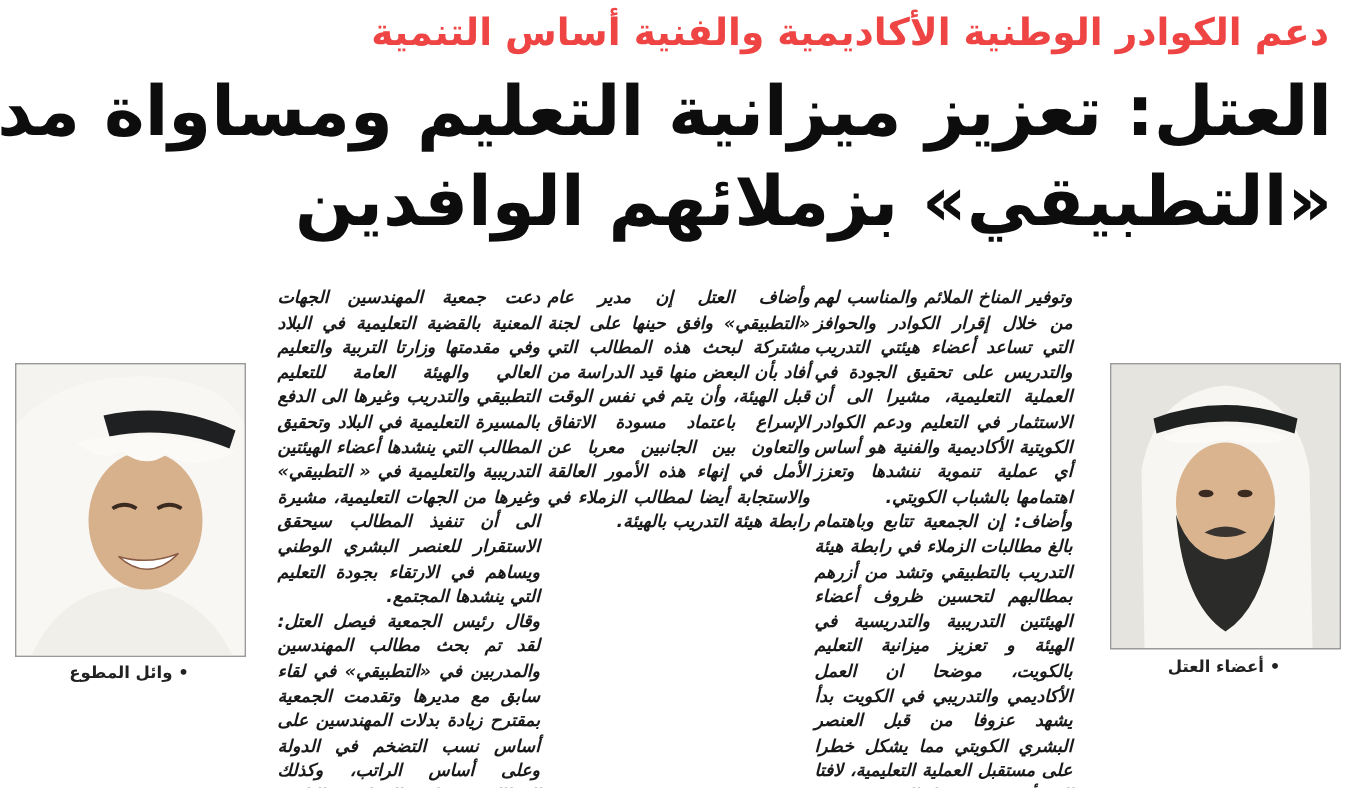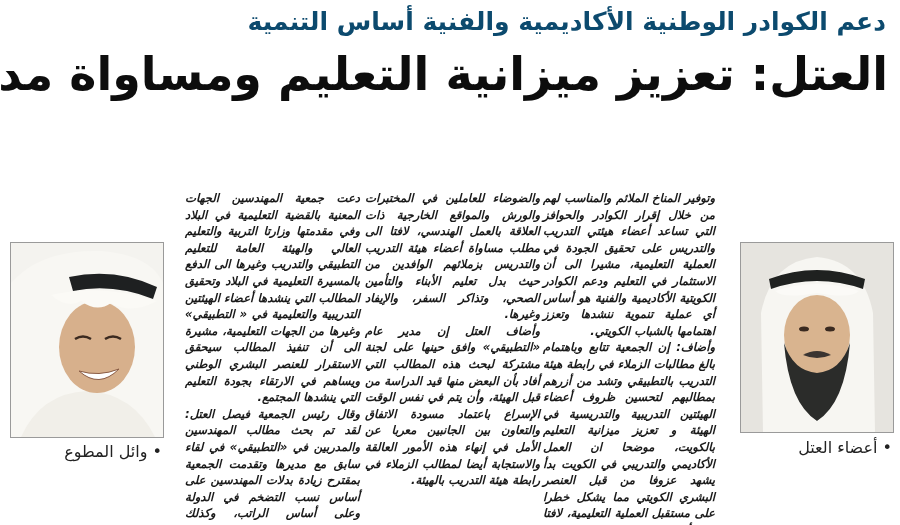--- a/index.html
+++ b/index.html
@@ -1,51 +1,51 @@
 <!DOCTYPE html>
 <html><head>
 <meta charset="utf-8">
 <style>
   html, body { margin:0; padding:0; background:#ffffff; }
   body { width:900px; height:525px; overflow:hidden; position:relative; font-family:"DejaVu Sans", sans-serif; color:#111; }
   .kicker { position:absolute; right:14px; top:4px; width:600px; text-align:right; direction:rtl;
-            font-family:"DejaVu Sans", sans-serif; font-weight:bold; font-size:25px; line-height:36px; color:#0c4a6e; white-space:nowrap; }
+            font-family:"DejaVu Sans", sans-serif; font-weight:bold; font-size:25px; line-height:36px; color:#ef4444; white-space:nowrap; }
   .headline { position:absolute; right:12px; top:44px; width:880px; direction:rtl; text-align:right;
               font-family:"DejaVu Sans", sans-serif; font-weight:900; font-size:46px; line-height:60px; color:#0d0d0d; letter-spacing:-1px; }
   .headline span { display:block; white-space:nowrap; }
   .col { position:absolute; top:190px; direction:rtl; text-align:justify; text-align-last:right;
          font-family:"DejaVu Sans", sans-serif; font-weight:bold; font-size:11.6px; line-height:16.6px; color:#1a1a1a; }
   .col p { margin:0;font-style:italic; }
   .col1 { right:185px; width:172px; }
   .col2 { right:360px; width:175px; }
   .col3 { right:540px; width:175px; }
   .photo { position:absolute; border:1px solid #9a9a9a; overflow:hidden; background:#f1f0ec; }
   .photo-right { left:740px; top:242px; width:152px; height:189px; background:linear-gradient(#e4e2dd,#f4f3ef); }
   .photo-left { left:10px; top:242px; width:152px; height:194px; background:linear-gradient(#f3f2ee,#faf9f6); }
-  .caption { position:absolute; direction:rtl; text-align:right; font-family:"DejaVu Sans", sans-serif; font-size:16px; color:#222; }
+  .caption { position:absolute; direction:rtl; text-align:center; font-family:"DejaVu Sans", sans-serif; font-size:11px; color:#222;font-weight:bold; }
   .cap-right { left:740px; top:438px; width:152px; }
   .cap-left { left:10px; top:442px; width:152px; }
   svg { display:block; }
 </style>
 </head>
 <body>
 
 <div class="kicker">دعم الكوادر الوطنية الأكاديمية والفنية أساس التنمية</div>
 
 <div class="headline">
   <span>العتل: تعزيز ميزانية التعليم ومساواة مدربي</span>
+  <span>«التطبيقي» بزملائهم الوافدين</span>
 </div>
 
 <div class="col col3">
   <p>دعت جمعية المهندسين الجهات المعنية بالقضية التعليمية في البلاد وفي مقدمتها وزارتا التربية والتعليم العالي والهيئة العامة للتعليم التطبيقي والتدريب وغيرها الى الدفع بالمسيرة التعليمية في البلاد وتحقيق المطالب التي ينشدها أعضاء الهيئتين التدريبية والتعليمية في « التطبيقي» وغيرها من الجهات التعليمية، مشيرة الى أن تنفيذ المطالب سيحقق الاستقرار للعنصر البشري الوطني ويساهم في الارتقاء بجودة التعليم التي ينشدها المجتمع.</p>
   <p>وقال رئيس الجمعية فيصل العتل: لقد تم بحث مطالب المهندسين والمدربين في «التطبيقي» في لقاء سابق مع مديرها وتقدمت الجمعية بمقترح زيادة بدلات المهندسين على أساس نسب التضخم في الدولة وعلى أساس الراتب، وكذلك المطالبة ببدل الخطر والتلوث والموقع</p>
 </div>
 
 <div class="col col2">
-  <p>والضوضاء للعاملين في المختبرات والورش والمواقع الخارجية ذات العلاقة بالعمل الهندسي، لافتا الى مطلب مساواة أعضاء هيئة التدريب والتدريس بزملائهم الوافدين من حيث بدل تعليم الأبناء والتأمين الصحي، وتذاكر السفر، والإيفاد وغيرها.</p>
   <p>وأضاف العتل إن مدير عام «التطبيقي» وافق حينها على لجنة مشتركة لبحث هذه المطالب التي أفاد بأن البعض منها قيد الدراسة من قبل الهيئة، وأن يتم في نفس الوقت الإسراع باعتماد مسودة الاتفاق والتعاون بين الجانبين معربا عن الأمل في إنهاء هذه الأمور العالقة والاستجابة أيضا لمطالب الزملاء في رابطة هيئة التدريب بالهيئة.</p>
 
 </div>
 
 <div class="col col1">
   <p>وتوفير المناخ الملائم والمناسب لهم من خلال إقرار الكوادر والحوافز التي تساعد أعضاء هيئتي التدريب والتدريس على تحقيق الجودة في العملية التعليمية، مشيرا الى أن الاستثمار في التعليم ودعم الكوادر الكويتية الأكاديمية والفنية هو أساس أي عملية تنموية ننشدها وتعزز اهتمامها بالشباب الكويتي.</p>
   <p>وأضاف: إن الجمعية تتابع وباهتمام بالغ مطالبات الزملاء في رابطة هيئة التدريب بالتطبيقي وتشد من أزرهم بمطالبهم لتحسين ظروف أعضاء الهيئتين التدريبية والتدريسية في الهيئة و تعزيز ميزانية التعليم بالكويت، موضحا ان العمل الأكاديمي والتدريبي في الكويت بدأ يشهد عزوفا من قبل العنصر البشري الكويتي مما يشكل خطرا على مستقبل العملية التعليمية، لافتا الى أن سبب هذا العزوف وجود مزايا للعمل أفضل في أماكن أخرى.</p>
 </div>
 
 <div class="photo photo-right">

